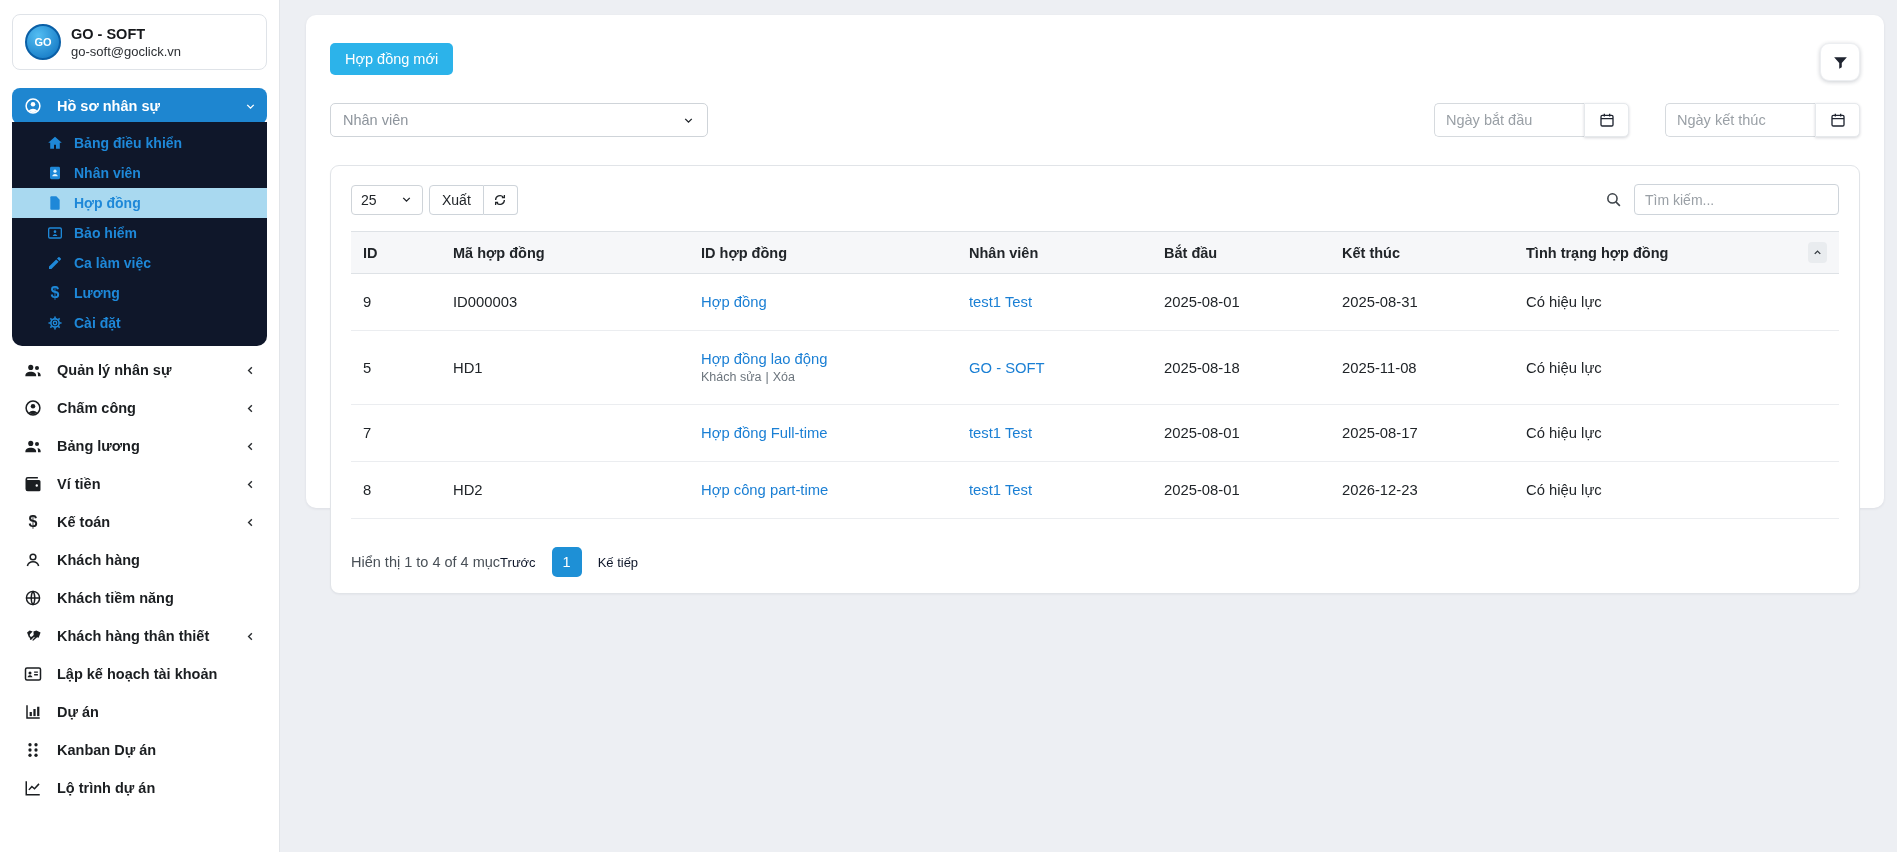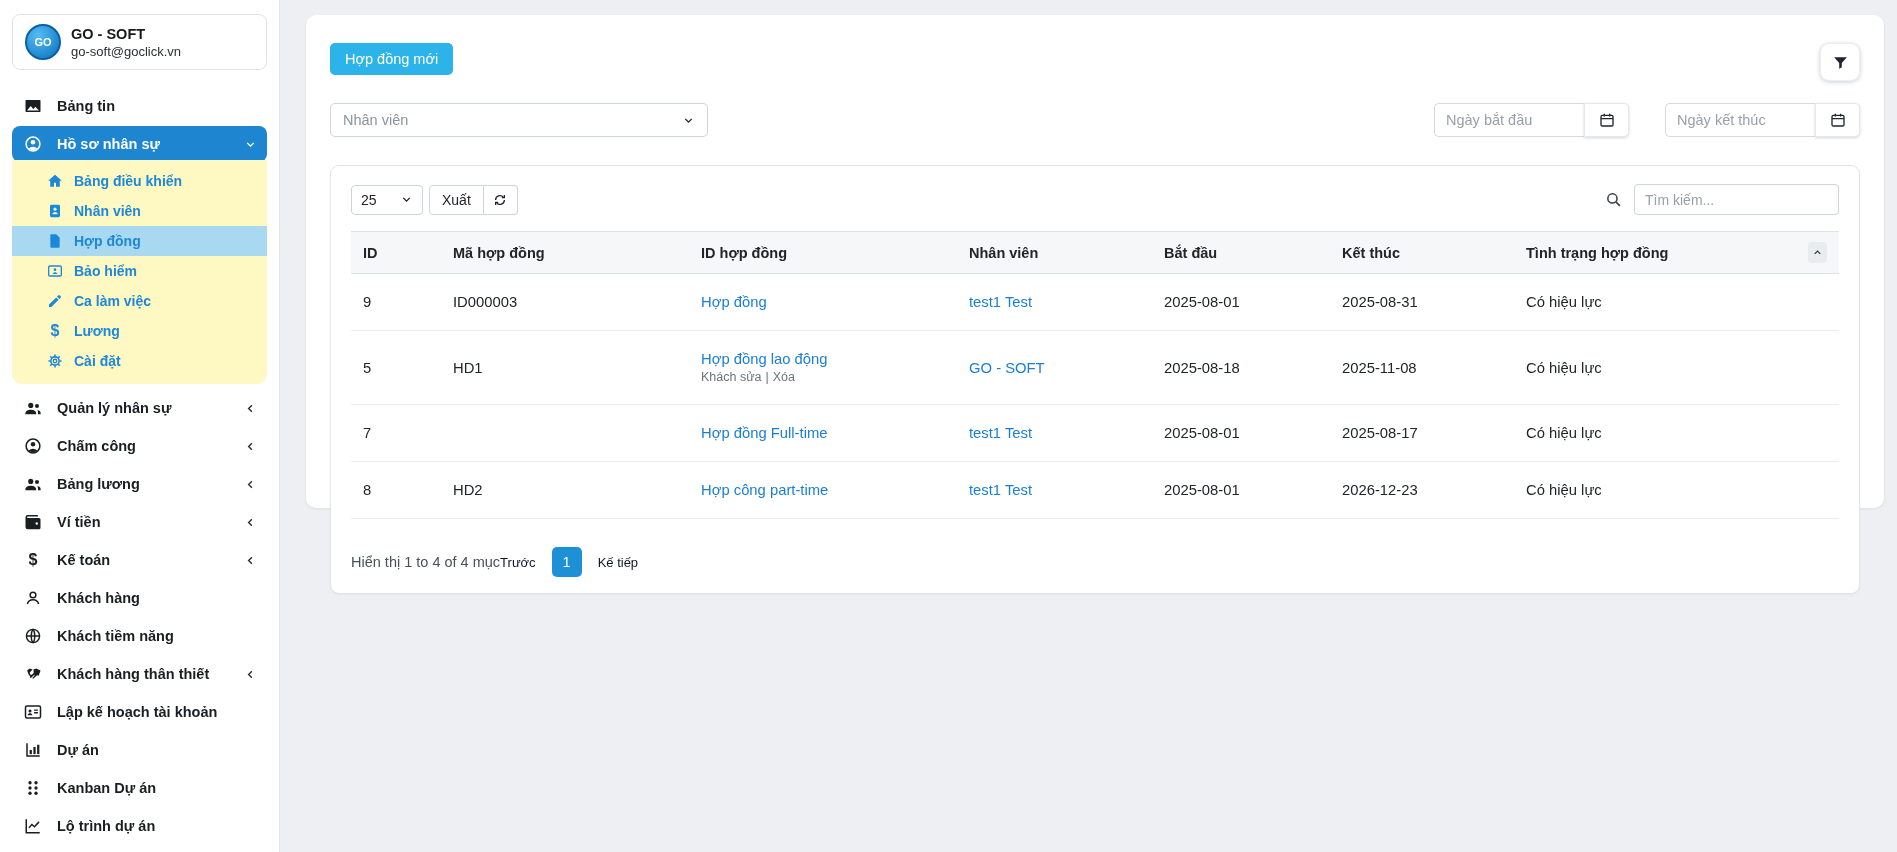--- a/index.html
+++ b/index.html
@@ -37,21 +37,21 @@
   .nav-item.active { background:#1e86d0; color:#fff; }
   .nav-item.active .icw { color:#fff; }
   .ic { width:18px; height:18px; display:block; }
   .ic.s { width:16px; height:16px; }
   .ic-txt { width:18px; text-align:center; font-weight:bold; font-size:16px; line-height:1; display:inline-block; }
   .chev { width:13px; height:13px; margin-left:auto; display:block; }
   .chev-wrap { margin-left:auto; display:flex; align-items:center; color:#2b2e31; }
   .nav-item.active .chev-wrap { color:#fff; }
 
   .submenu {
-    list-style:none; background:#fef9c3; border-radius:0 0 10px 10px;
+    list-style:none; background:#0f172a; border-radius:0 0 10px 10px;
     padding:6px 0 8px 0; margin:-4px 0 6px 0;
   }
   .subitem {
     display:flex; align-items:center; gap:10px; padding:6px 10px 6px 34px;
     color:#1e88d8; font-weight:bold; font-size:14px; cursor:pointer; height:30px;
   }
   .subitem .icw { width:18px; min-width:18px; display:flex; justify-content:center; color:#1e88d8; }
   .subitem.selected { background:#a9d9f0; }
 
   
@@ -158,29 +158,20 @@
     <div class="org-card">
       <div class="org-logo">GO</div>
       <div>
         <div class="org-name">GO - SOFT</div>
         <div class="org-email">go-soft@goclick.vn</div>
       </div>
     </div>
 
     <ul class="nav">
 
-      <li class="nav-item">
-        <span class="icw">
-          <svg class="ic" viewBox="0 0 24 24" fill="currentColor">
-              <path d="M21 4H3c-.6 0-1 .4-1 1v14c0 .6.4 1 1 1h18c.6 0 1-.4 1-1V5c0-.6-.4-1-1-1zM4 18l5-6 3.5 4.2 2.5-3.2 5 5H4z"></path>
-              <circle cx="8.3" cy="8.6" r="1.7"></circle>
-            </svg>
-        </span>
-        <span>Bảng tin</span>
-      </li>
 
       <li class="nav-item active">
         <span class="icw">
           <svg class="ic" viewBox="0 0 24 24">
               <circle cx="12" cy="12" r="9.2" fill="none" stroke="currentColor" stroke-width="2"></circle>
               <circle cx="12" cy="9.6" r="3" fill="currentColor"></circle>
               <path d="M6.3 18a7.8 7.8 0 0 1 11.4 0 9.2 9.2 0 0 1-11.4 0z" fill="currentColor"></path>
             </svg>
         </span>
         <span>Hồ sơ nhân sự</span>

